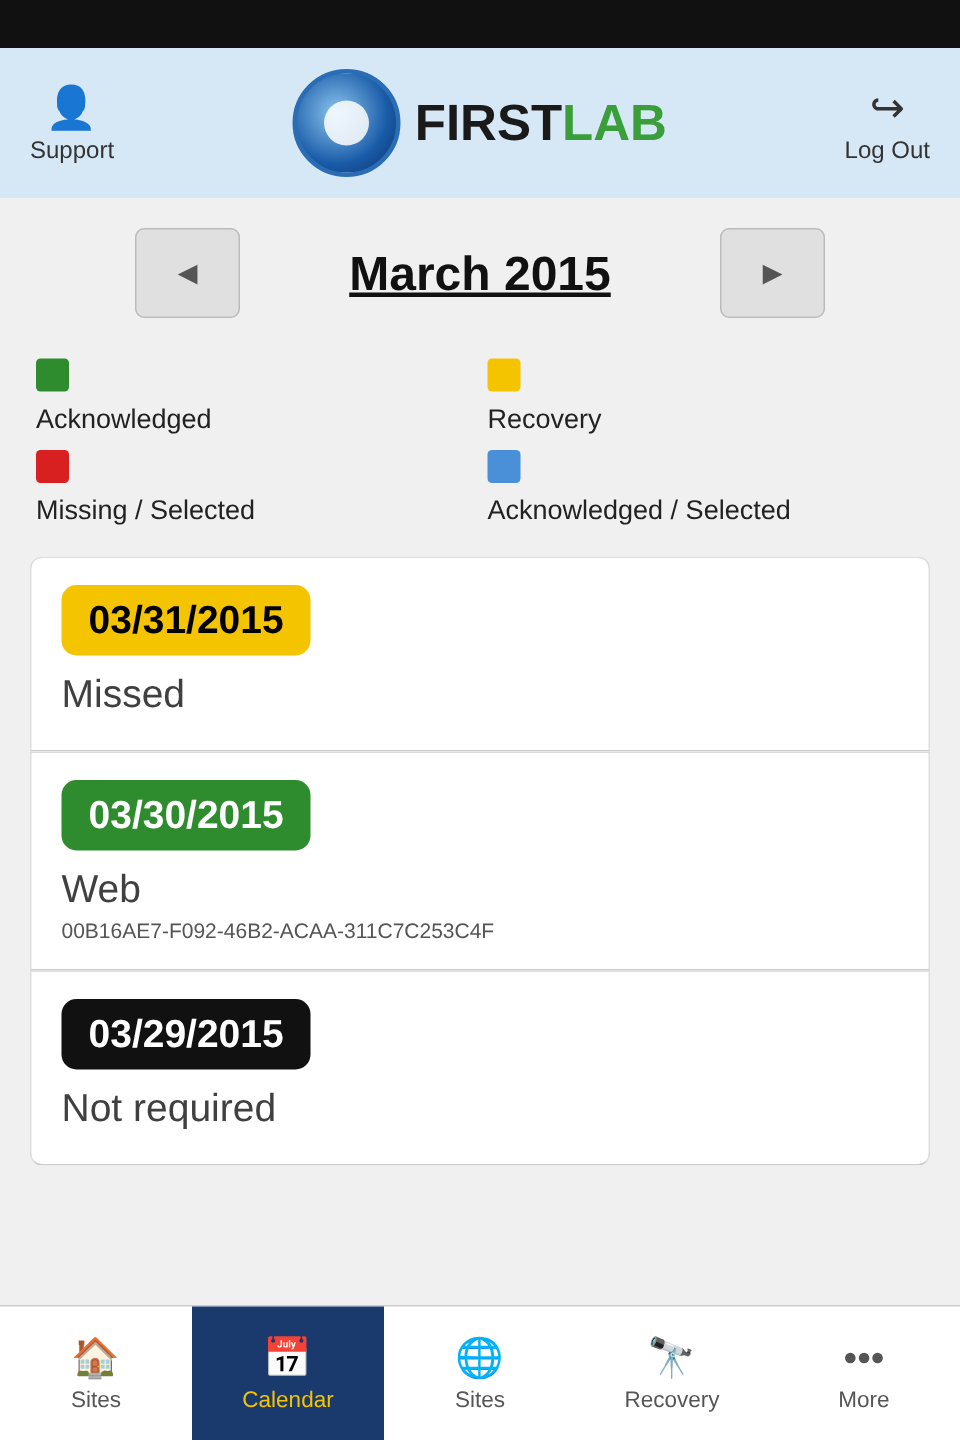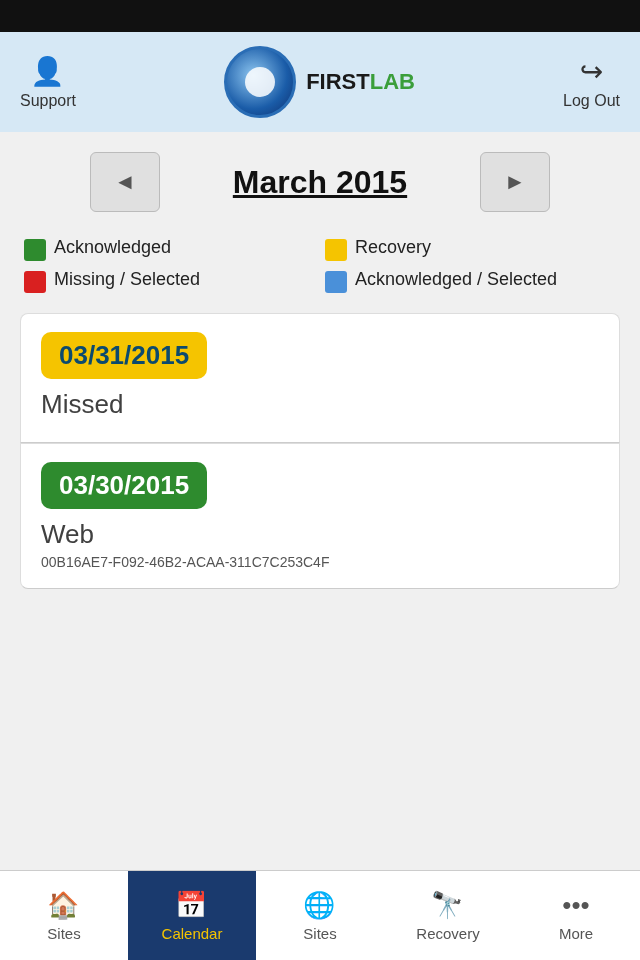--- a/index.html
+++ b/index.html
@@ -56,21 +56,21 @@
     .logo-circle::before {
       content: '';
       position: absolute;
       width: 30px;
       height: 30px;
       background: white;
       border-radius: 50%;
       opacity: 0.85;
     }
     .logo-text {
-      font-size: 22px;
+      font-size: 34px;
       font-weight: bold;
     }
     .logo-text .first {
       color: #1a1a1a;
     }
     .logo-text .lab {
       color: #3a9e3a;
     }
 
     
@@ -110,20 +110,21 @@
       display: grid;
       grid-template-columns: 1fr 1fr;
       gap: 8px 10px;
       font-size: 18px;
       color: #222;
     }
     .legend-item {
       display: flex;
       align-items: flex-start;
       gap: 8px;
+      flex-direction: column;
     }
     .legend-dot {
       width: 22px;
       height: 22px;
       border-radius: 3px;
       flex-shrink: 0;
       margin-top: 2px;
     }
     .dot-green { background: #2e8b2e; }
     .dot-yellow { background: #f5c400; }
@@ -153,21 +154,21 @@
     }
     .entry-date-badge {
       display: inline-block;
       border-radius: 10px;
       padding: 8px 18px;
       font-size: 26px;
       font-weight: bold;
       color: white;
       margin-bottom: 10px;
     }
-    .badge-yellow { background: #f5c400; color: #0c4a6e; }
+    .badge-yellow { background: #f5c400; color: #000000; }
     .badge-green { background: #2e8b2e; }
     .badge-black { background: #111; }
     .entry-title {
       font-size: 26px;
       color: #404040;
       margin-bottom: 4px;
     }
     .entry-subtitle {
       font-size: 14px;
       color: #555;
@@ -264,20 +265,24 @@
     <div class="entry-date-badge badge-yellow">03/31/2015</div>
     <div class="entry-title">Missed</div>
   </div>
 
   <div class="entry-card">
     <div class="entry-date-badge badge-green">03/30/2015</div>
     <div class="entry-title">Web</div>
     <div class="entry-subtitle">00B16AE7-F092-46B2-ACAA-311C7C253C4F</div>
   </div>
 
+  <div class="entry-card">
+    <div class="entry-date-badge badge-black">03/29/2015</div>
+    <div class="entry-title">Not required</div>
+  </div>
 </div>
 
 <div class="bottom-nav">
   <button class="nav-item">
     <span class="nav-icon">🏠</span>
     <span>Sites</span>
   </button>
   <button class="nav-item active">
     <span class="nav-icon">📅</span>
     <span>Calendar</span>

